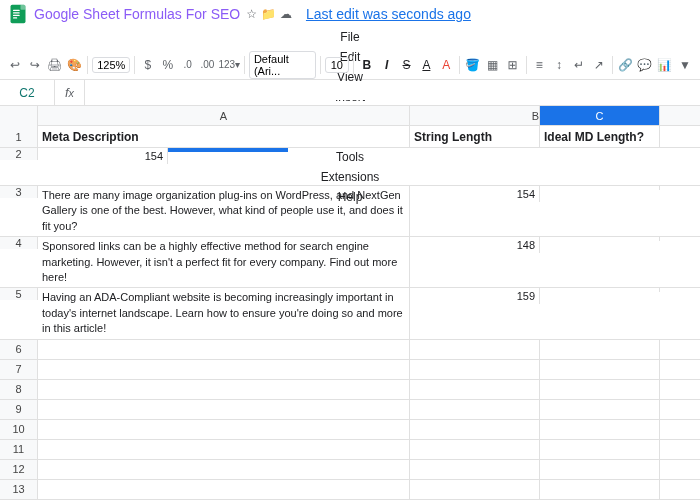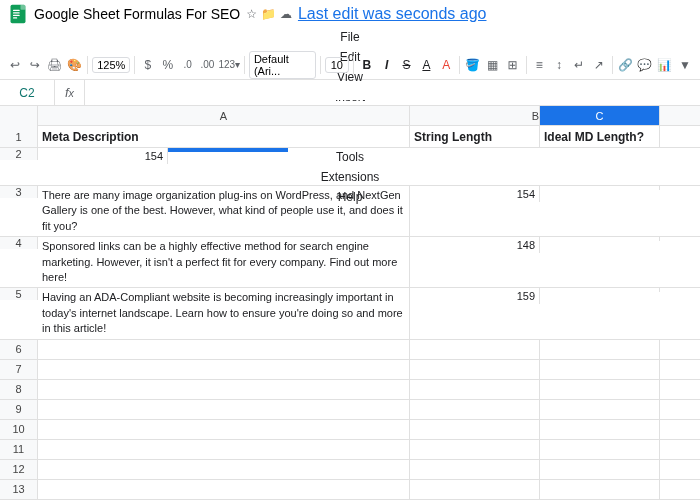--- a/index.html
+++ b/index.html
@@ -14,37 +14,38 @@
       background: #fff;
       gap: 6px;
     }
     .sheets-logo {
       width: 20px;
       height: 20px;
       flex-shrink: 0;
     }
     .title-text {
       font-size: 14px;
-      color: #000000;
+      color: #8b5cf6;
       font-weight: 500;
       flex-shrink: 0;
     }
     .title-icons {
       display: flex;
       gap: 4px;
       align-items: center;
     }
     .title-icon {
       color: #5f6368;
       font-size: 12px;
       cursor: pointer;
     }
     .last-edit {
-      font-size: 16px;
+      font-size: 14px;
       color: #1a73e8;
+      margin-left: 8px;
       text-decoration: underline;
       cursor: pointer;
     }
 
     
     .menu-bar {
       display: flex;
       align-items: center;
       height: 22px;
       padding: 0 8px;

